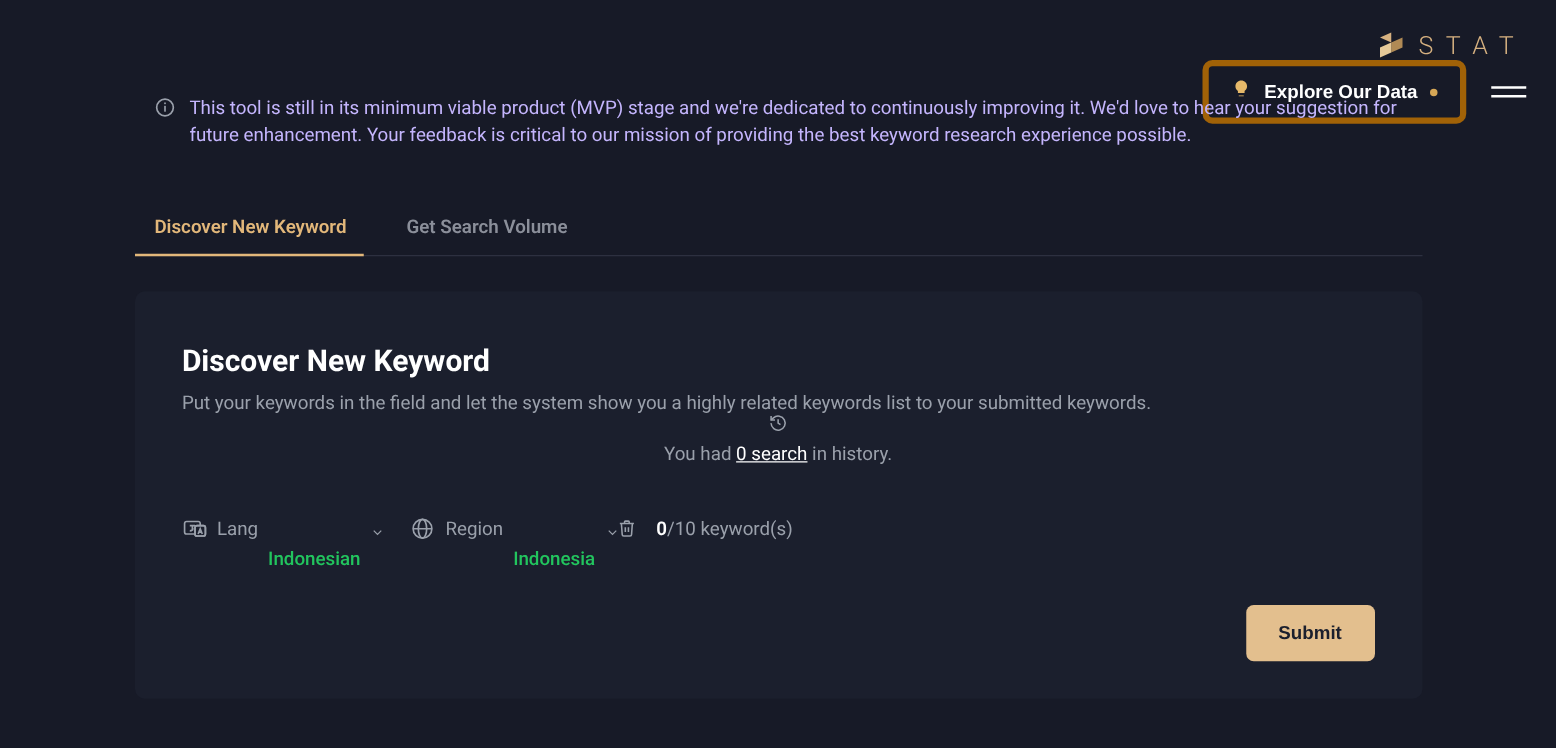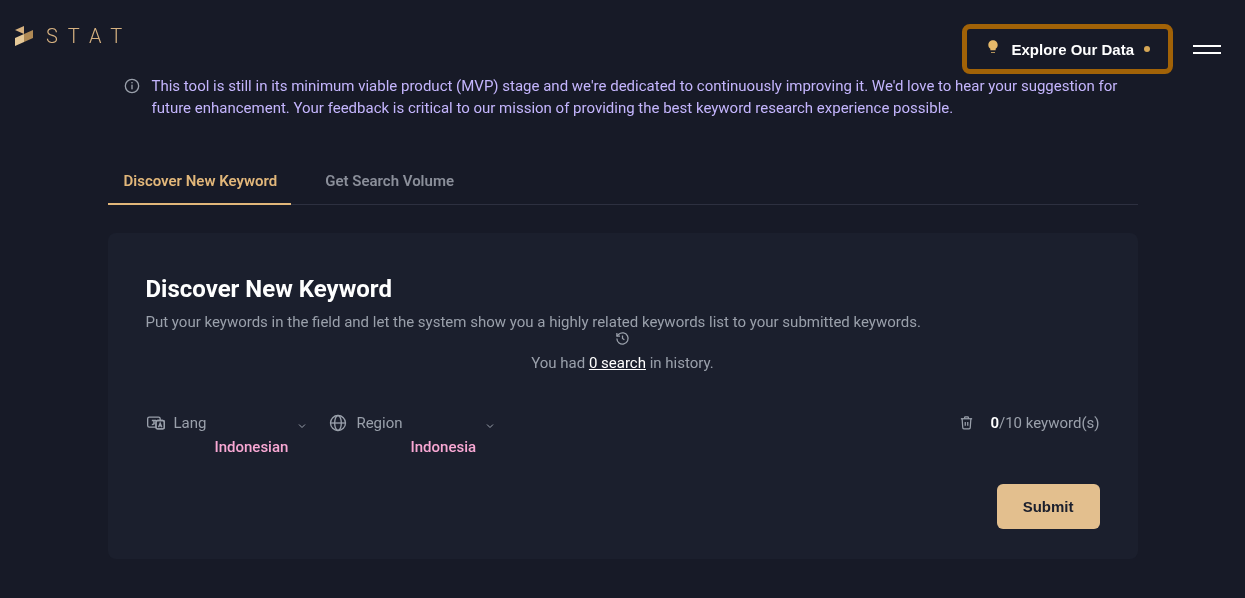--- a/index.html
+++ b/index.html
@@ -8,24 +8,25 @@
     color: #fff;
     font-family: -apple-system, BlinkMacSystemFont, "Segoe UI", Roboto, Helvetica, Arial, sans-serif;
     width: 1245px;
     height: 598px;
     overflow: hidden;
   }
 
   
   .header {
     display: flex;
-    align-items: flex-start;
+    align-items: flex-end;
     justify-content: space-between;
     padding: 24px 24px 0 12px;
     height: 60px;
+    flex-direction: column;
   }
   .logo {
     display: flex;
     align-items: center;
     gap: 10px;
   }
   .logo-mark {
     display: flex;
     align-items: center;
   }
@@ -199,39 +200,39 @@
     right: 6px;
     bottom: 6px;
     width: 10px; height: 10px;
     color: #5e6272;
     pointer-events: none;
   }
 
   
   .controls {
     display: flex;
-    justify-content: space-between;
+    justify-content: flex-start;
     align-items: center;
     margin-top: 18px;
     color: #9aa0ab;
     font-size: 15px;
   }
   .controls-left {
     display: flex;
     align-items: center;
     gap: 22px;
   }
   .control-group {
     display: flex;
     align-items: center;
     gap: 8px;
     cursor: pointer;
   }
   .control-label { color: #9aa0ab; }
-  .control-value { color: #f9a8d4; font-weight: 500; margin-top: 48px; }
+  .control-value { color: #22c55e; font-weight: 500; margin-top: 48px; }
   .chev {
     width: 10px; height: 10px;
     color: #9aa0ab;
   }
   .ctrl-icon {
     width: 20px; height: 20px;
     color: #9aa0ab;
   }
 
   .controls-right {

